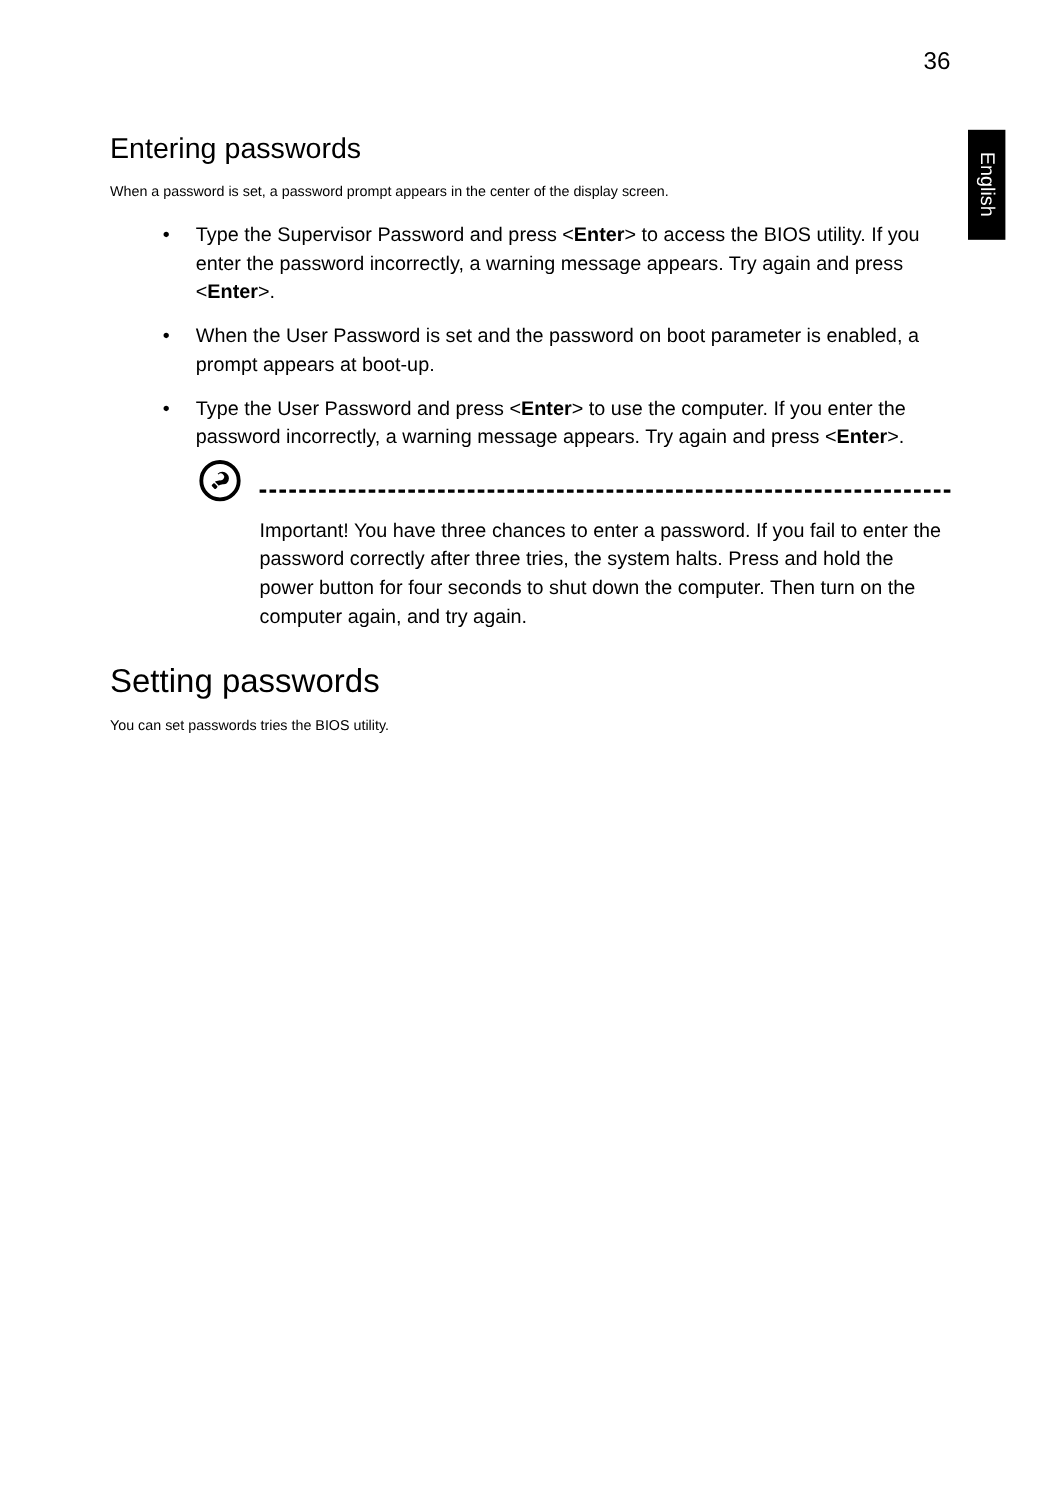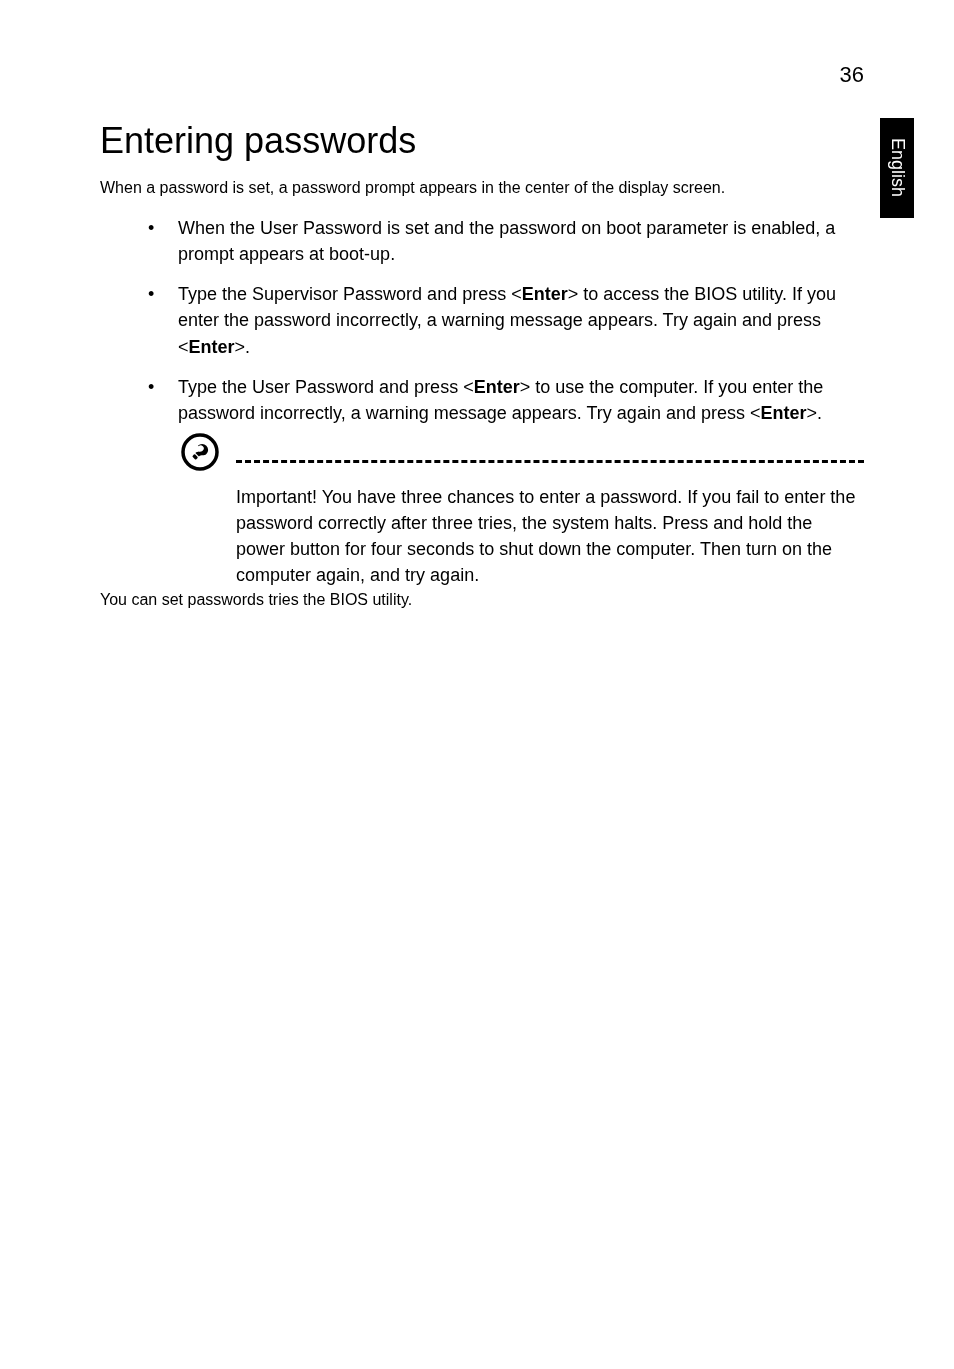--- a/index.html
+++ b/index.html
@@ -7,21 +7,21 @@
   body {
     font-family: "Segoe UI", "Lucida Sans", Arial, sans-serif;
     color: #000;
     position: relative;
   }
   .page {
     padding: 60px 90px 60px 100px;
   }
   .page-number {
     position: absolute;
-    top: 62px;
+    top: 43px;
     right: 90px;
     font-size: 22px;
     font-weight: 400;
   }
   .side-tab {
     position: absolute;
     top: 118px;
     right: 40px;
     width: 34px;
     height: 100px;
@@ -30,27 +30,27 @@
     writing-mode: vertical-rl;
     text-orientation: mixed;
     font-size: 18px;
     font-weight: 500;
     display: flex;
     align-items: center;
     justify-content: center;
     border-radius: 0 0 0 0;
   }
   h2.section {
-    font-size: 36px;
+    font-size: 26px;
     font-weight: 400;
     margin-top: 60px;
     margin-bottom: 14px;
   }
   p.lead {
-    font-size: 16px;
+    font-size: 13px;
     line-height: 1.45;
     margin-bottom: 16px;
   }
   ul.bullets {
     list-style: none;
     padding-left: 0;
     margin-bottom: 10px;
   }
   ul.bullets > li {
     position: relative;
@@ -106,24 +106,24 @@
   <div class="page-number">36</div>
 
   <div class="side-tab">English</div>
 
   <h2 class="section">Entering passwords</h2>
 
   <p class="lead">When a password is set, a password prompt appears in the center of the display screen.</p>
 
   <ul class="bullets">
     <li>
-      <span>When the User Password is set and the password on boot parameter is enabled, a prompt appears at boot-up.</span>
+      <span>Type the Supervisor Password and press &lt;</span><span class="key">Enter</span><span>&gt; to access the BIOS utility. If you enter the password incorrectly, a warning message appears. Try again and press &lt;</span><span class="key">Enter</span><span>&gt;.</span>
     </li>
     <li>
-      <span>Type the Supervisor Password and press &lt;</span><span class="key">Enter</span><span>&gt; to access the BIOS utility. If you enter the password incorrectly, a warning message appears. Try again and press &lt;</span><span class="key">Enter</span><span>&gt;.</span>
+      <span>When the User Password is set and the password on boot parameter is enabled, a prompt appears at boot-up.</span>
     </li>
     <li>
       <span>Type the User Password and press &lt;</span><span class="key">Enter</span><span>&gt; to use the computer. If you enter the password incorrectly, a warning message appears. Try again and press &lt;</span><span class="key">Enter</span><span>&gt;.</span>
     </li>
   </ul>
 
   <div class="note-wrap">
     <div class="note-row">
       <div class="note-icon">
         <svg viewBox="0 0 44 44">
@@ -136,16 +136,17 @@
       </div>
       <div class="dash-cell">
         <hr class="dashed-line">
       </div>
     </div>
     <div class="note-content" style="padding-left:58px;">
       <span class="imp">Important!</span><span> You have three chances to enter a password. If you fail to enter the password correctly after three tries, the system halts. Press and hold the power button for four seconds to shut down the computer. Then turn on the computer again, and try again.</span>
     </div>
   </div>
 
+  <h2 class="section2">Setting passwords</h2>
 
   <p class="lead">You can set passwords tries the BIOS utility.</p>
 
 </div>
 
 </body></html>

